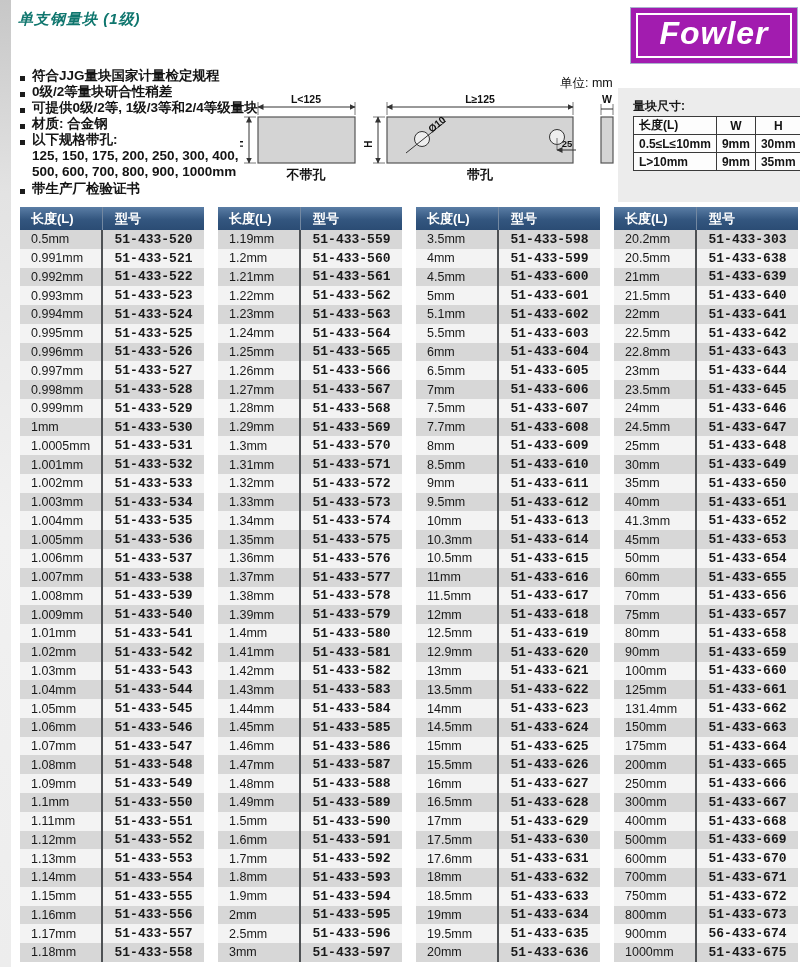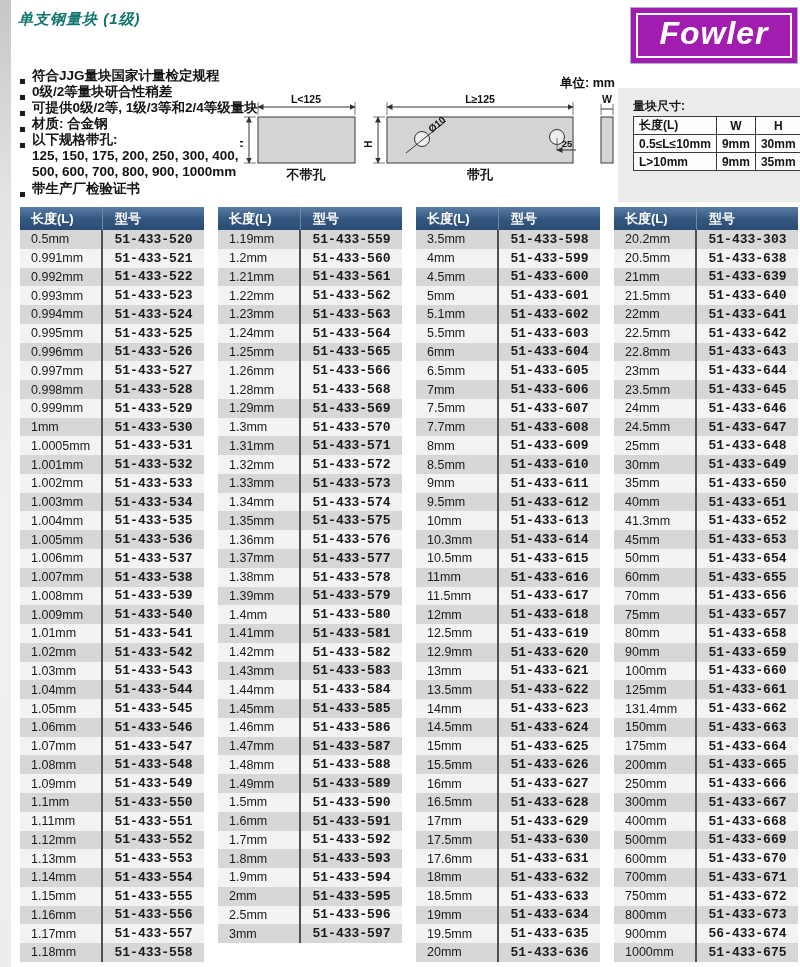--- a/index.html
+++ b/index.html
@@ -14,25 +14,25 @@
   .page-title{position:absolute;left:18px;top:10px;font-size:15px;font-weight:bold;color:#0f766e;letter-spacing:1px;font-style:italic;}
 
   
   .logo{position:absolute;left:630px;top:7px;width:166px;height:55px;background:#a21caf;border:1px solid #aab4cd;}
   .logo-inner{position:absolute;left:5px;top:5px;right:5px;bottom:5px;border:2px solid #ffffff;
     display:flex;align-items:center;justify-content:center;}
   .logo-text{color:#ffffff;font-size:32px;font-weight:bold;font-style:italic;letter-spacing:1px;padding-bottom:4px;}
 
   
   .features{position:absolute;left:20px;top:68px;width:260px;font-size:13.5px;font-weight:600;color:#141414;}
-  .feature{display:flex;align-items:flex-end;line-height:15.9px;white-space:nowrap;}
+  .feature{display:flex;align-items:center;line-height:15.9px;white-space:nowrap;}
   .bullet{width:5px;height:5px;background:#1c1c1c;margin:6px 7px 0 0;flex:none;}
   .feature-extra{padding-left:12px;line-height:16.6px;white-space:nowrap;}
 
-  .unit-label{position:absolute;left:560px;top:75px;font-size:12.5px;font-weight:bold;color:#111;}
+  .unit-label{position:absolute;left:560px;top:75px;font-size:12.5px;font-weight:normal;color:#111;}
 
   
   .right-panel{position:absolute;left:618px;top:88px;width:182px;height:114px;background:#ececec;}
   .size-title{position:absolute;left:633px;top:98px;font-size:12px;font-weight:bold;color:#181818;}
   table.size-table{position:absolute;left:633px;top:116px;border-collapse:collapse;background:#ffffff;}
   table.size-table th,table.size-table td{
     border:1px solid #3a3a3a;font-size:12px;font-weight:600;color:#141414;
     height:17px;padding:0 5px;background:#fdfdfd;}
   table.size-table .col-l{width:82px;text-align:left;}
   table.size-table .col-s{width:34px;text-align:center;}
@@ -362,20 +362,24 @@
         <div class="c-mod">51-433-564</div>
       </div>
       <div class="prow odd">
         <div class="c-len">1.25mm</div>
         <div class="c-mod">51-433-565</div>
       </div>
       <div class="prow even">
         <div class="c-len">1.26mm</div>
         <div class="c-mod">51-433-566</div>
       </div>
+      <div class="prow odd">
+        <div class="c-len">1.27mm</div>
+        <div class="c-mod">51-433-567</div>
+      </div>
       <div class="prow even">
         <div class="c-len">1.28mm</div>
         <div class="c-mod">51-433-568</div>
       </div>
       <div class="prow odd">
         <div class="c-len">1.29mm</div>
         <div class="c-mod">51-433-569</div>
       </div>
       <div class="prow even">
         <div class="c-len">1.3mm</div>

